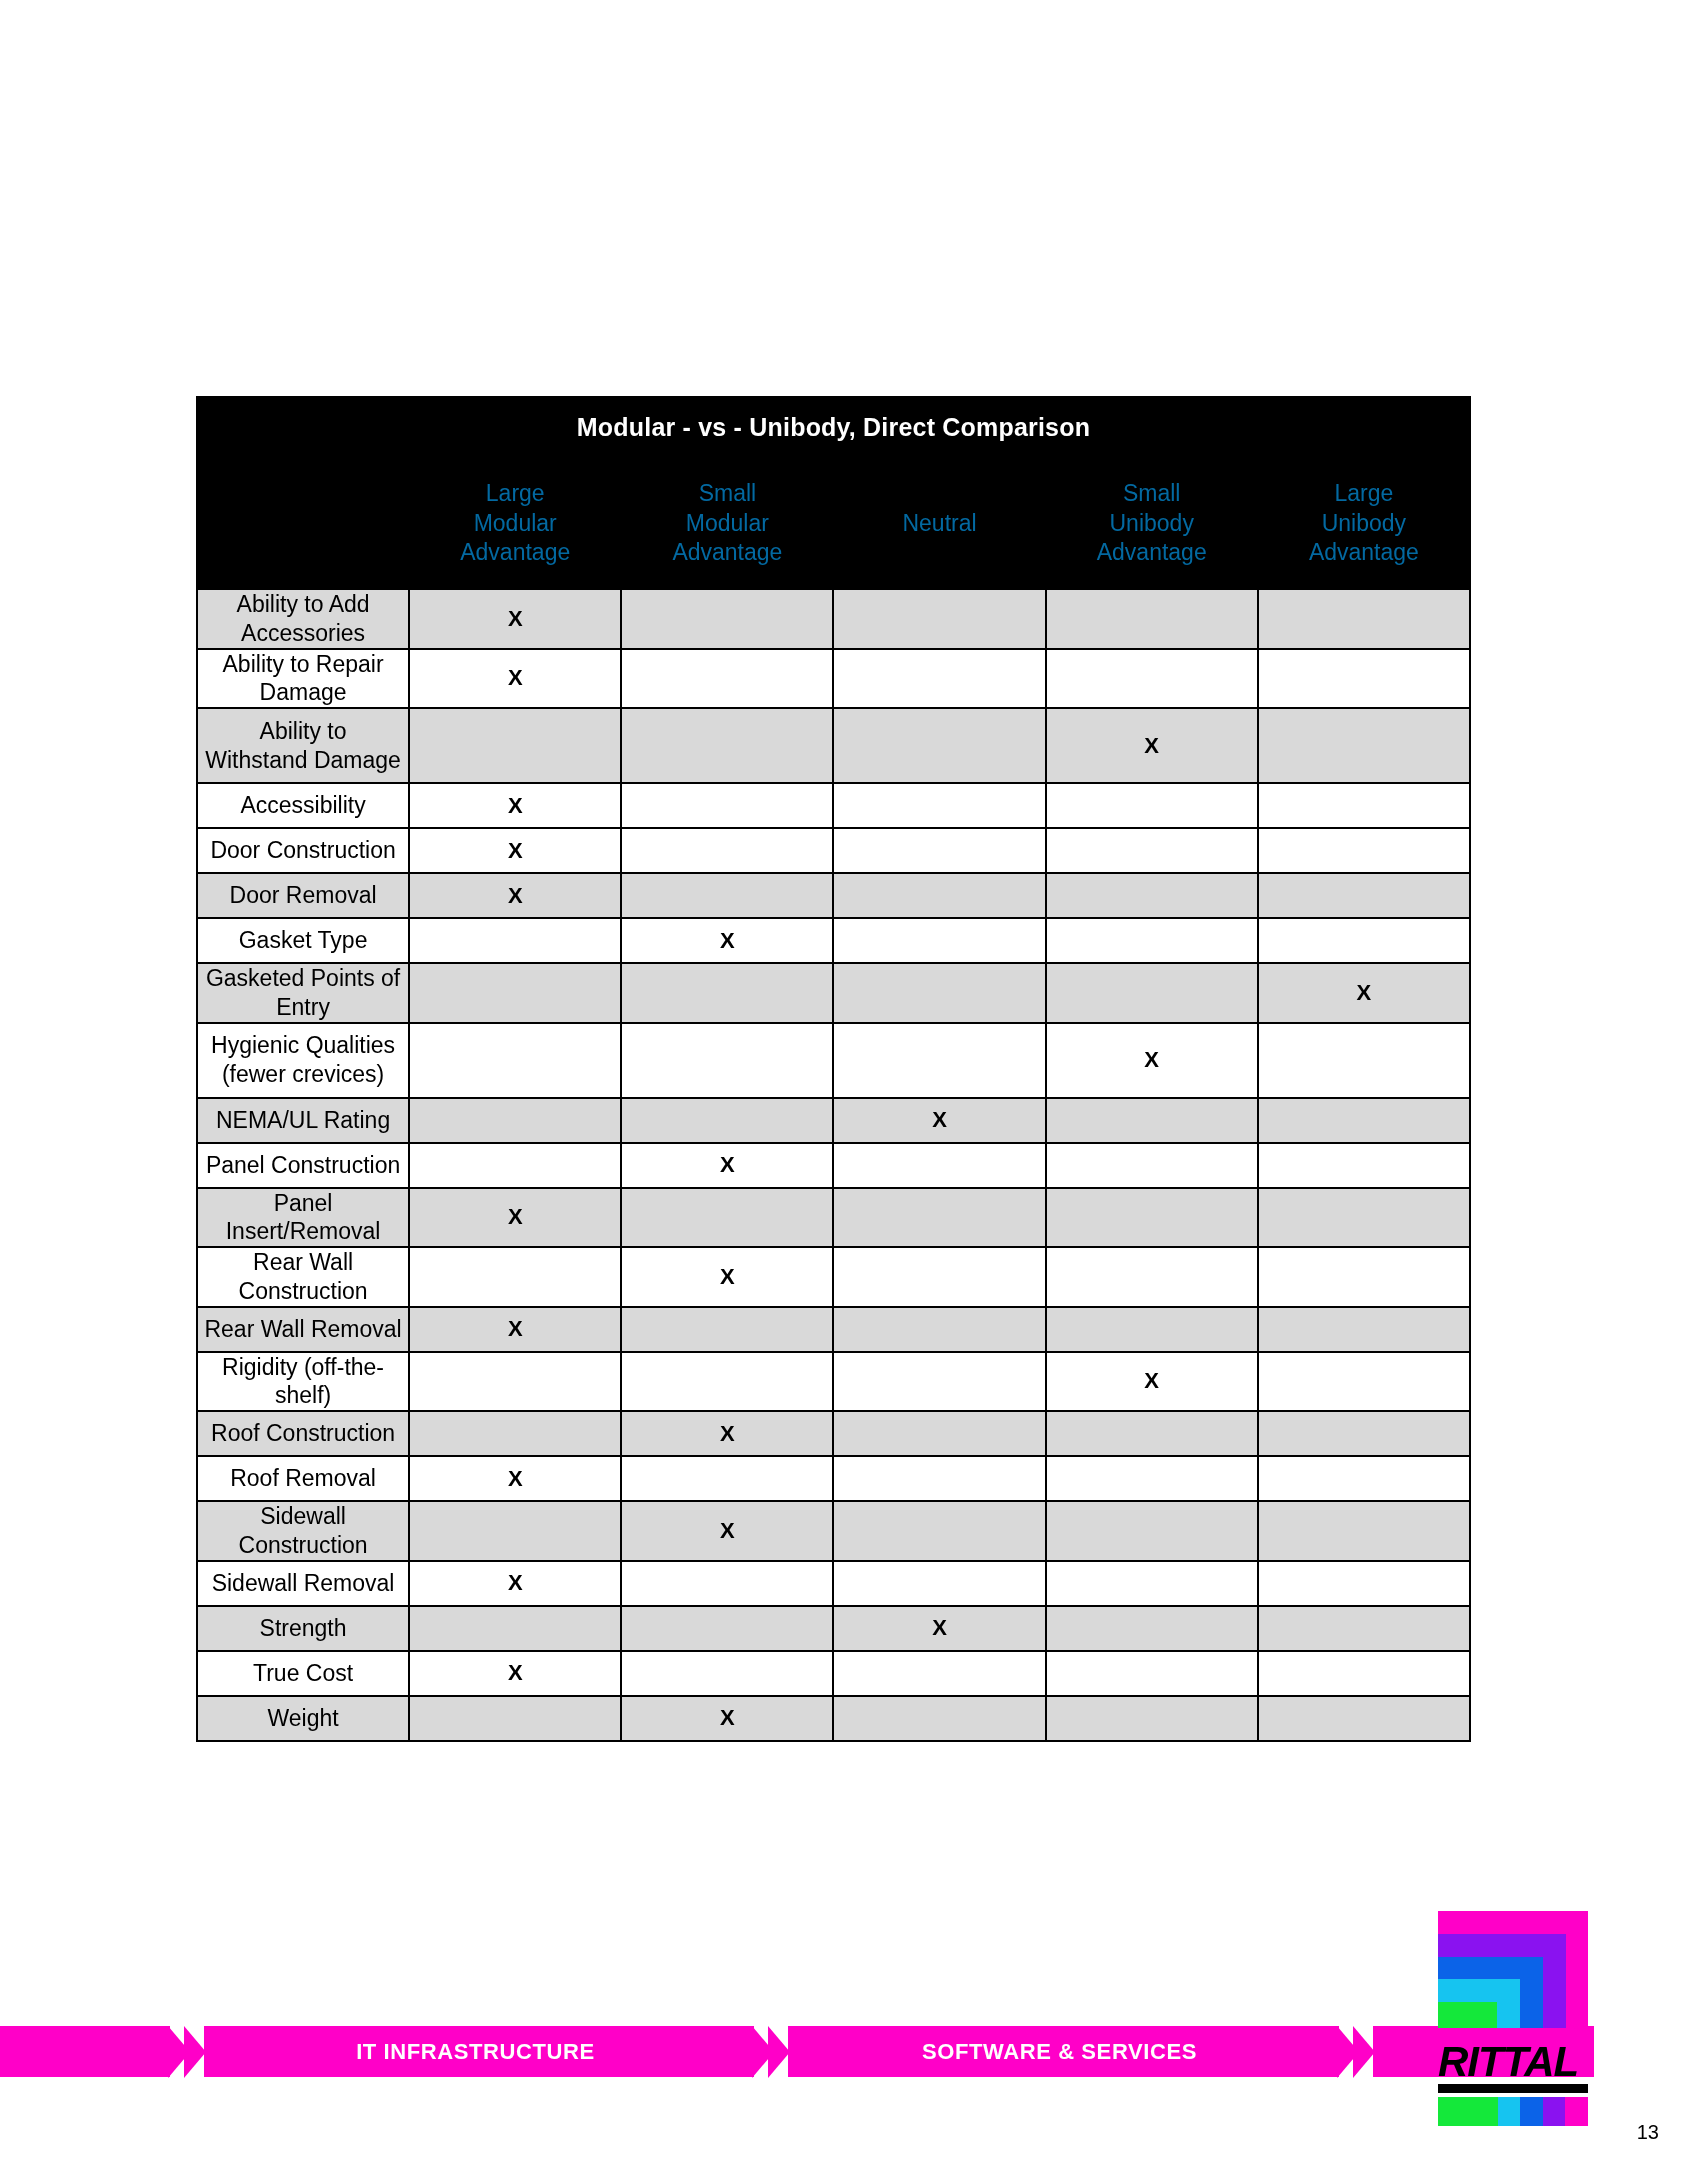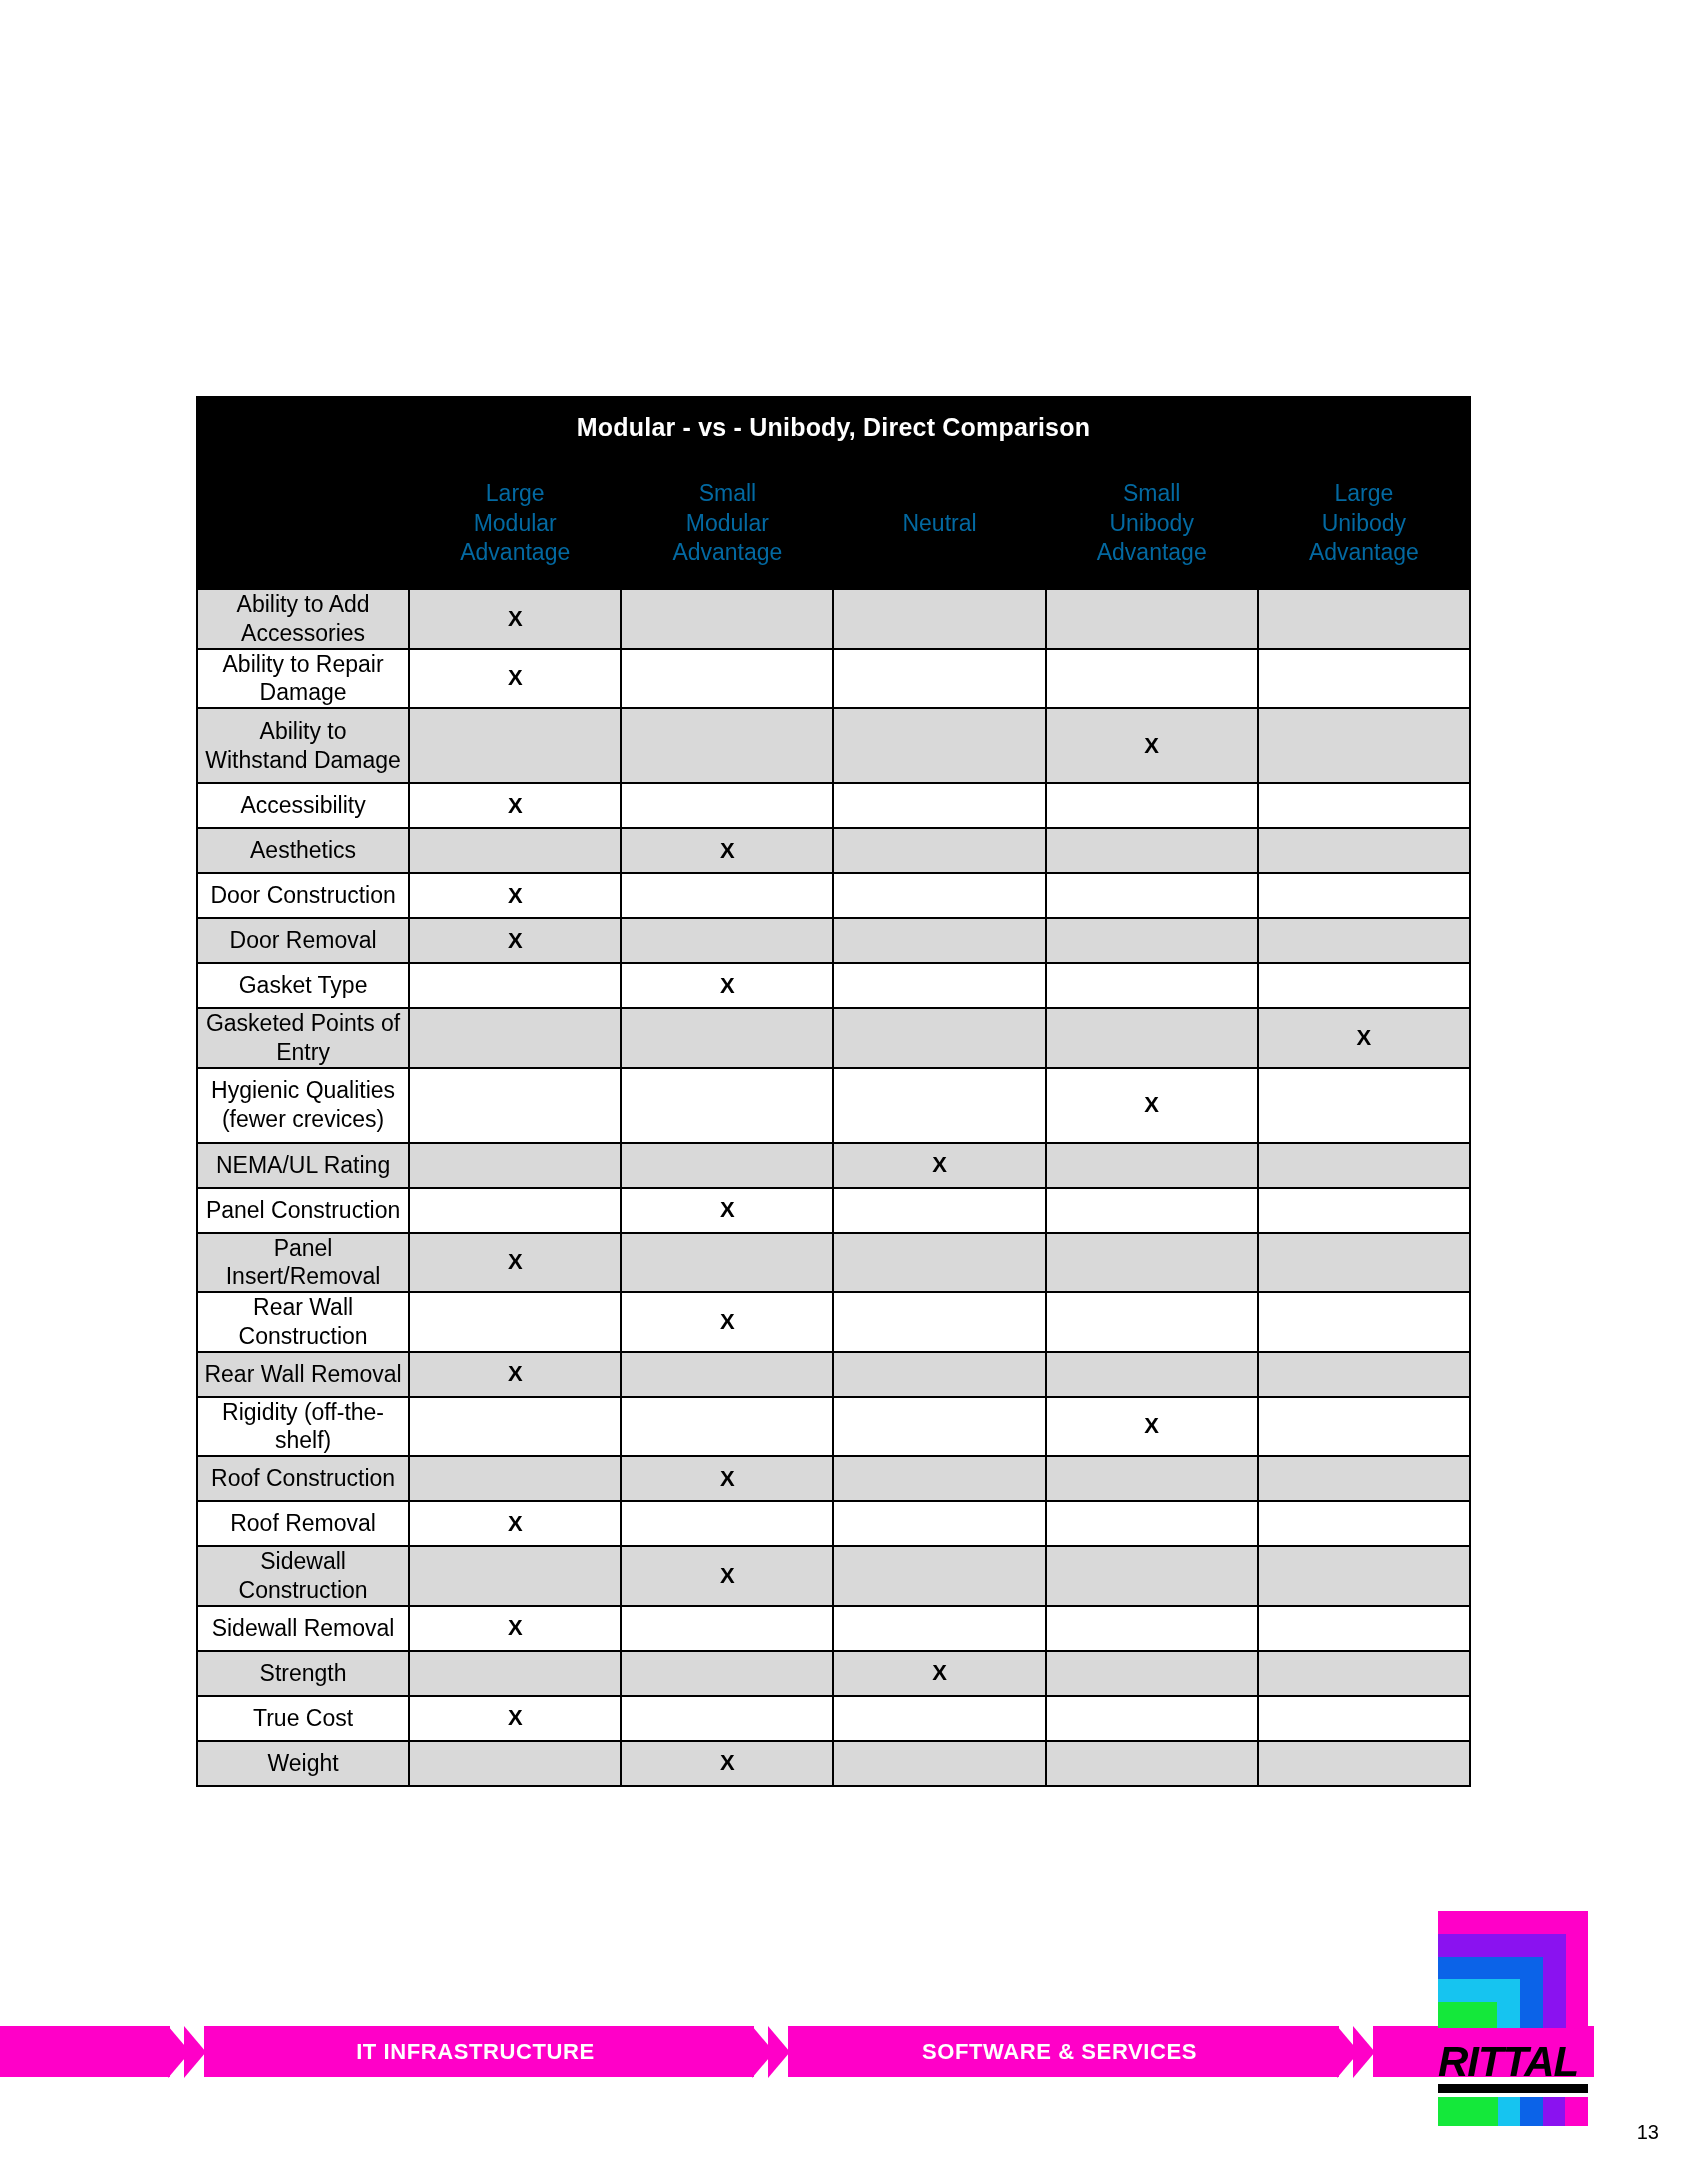--- a/index.html
+++ b/index.html
@@ -267,28 +267,20 @@
             <td class="cell" style="width: 210px;"></td>
           </tr>
           <tr class="plain">
             <td class="rowlabel" style="width: 307px;">Accessibility</td>
             <td class="cell" style="width: 194px;">X</td>
             <td class="cell" style="width: 194px;"></td>
             <td class="cell" style="width: 164px;"></td>
             <td class="cell" style="width: 194px;"></td>
             <td class="cell" style="width: 210px;"></td>
           </tr>
-          <tr class="shade">
-            <td class="rowlabel" style="width: 307px;">Aesthetics</td>
-            <td class="cell" style="width: 194px;"></td>
-            <td class="cell" style="width: 194px;">X</td>
-            <td class="cell" style="width: 164px;"></td>
-            <td class="cell" style="width: 194px;"></td>
-            <td class="cell" style="width: 210px;"></td>
-          </tr>
           <tr class="plain">
             <td class="rowlabel" style="width: 307px;">Door Construction</td>
             <td class="cell" style="width: 194px;">X</td>
             <td class="cell" style="width: 194px;"></td>
             <td class="cell" style="width: 164px;"></td>
             <td class="cell" style="width: 194px;"></td>
             <td class="cell" style="width: 210px;"></td>
           </tr>
           <tr class="shade">
             <td class="rowlabel" style="width: 307px;">Door Removal</td>

